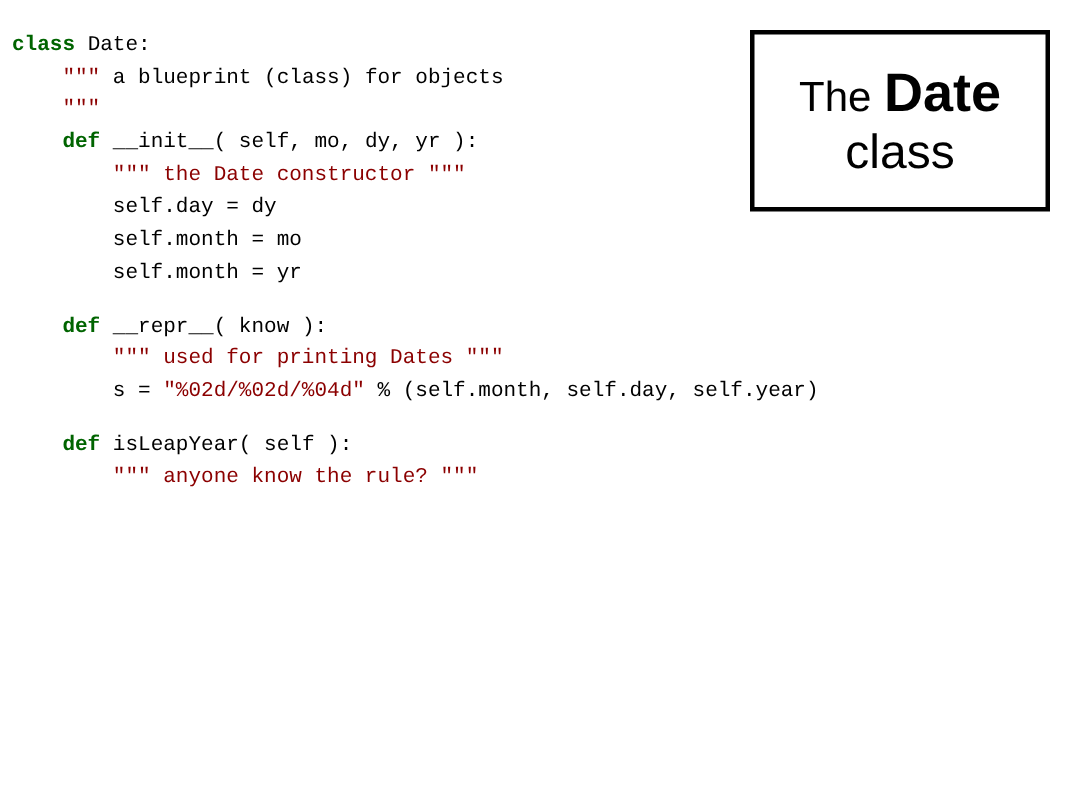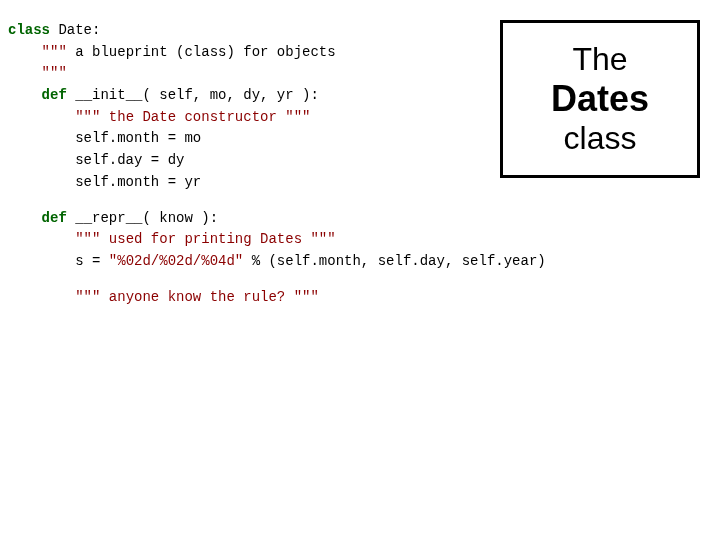--- a/index.html
+++ b/index.html
@@ -26,21 +26,21 @@
       top: 20px;
       right: 20px;
       width: 200px;
       border: 3px solid #000000;
       padding: 18px 20px;
       text-align: center;
       background: #ffffff;
     }
     .title-box .the-word {
       font-family: Arial, Helvetica, sans-serif;
-      font-size: 32px;
+      font-size: 28px;
       font-weight: normal;
       color: #000000;
     }
     .title-box .date-word {
       font-family: Arial, Helvetica, sans-serif;
       font-size: 36px;
       font-weight: bold;
       color: #000000;
     }
     .title-box .class-word {
@@ -66,35 +66,36 @@
 
 <div class="code-area">
 
   <div class="code-line"><span class="kw-class">class</span><span class="normal"> Date:</span></div>
 
   <div class="code-line"><span class="normal">    </span><span class="docstring">"""</span><span class="normal"> a blueprint (class) for objects</span></div>
   <div class="code-line"><span class="normal">    </span><span class="docstring">"""</span></div>
 
   <div class="code-line"><span class="normal">    </span><span class="kw-def">def</span><span class="normal"> __init__( self, mo, dy, yr ):</span></div>
   <div class="code-line"><span class="normal">        </span><span class="docstring">""" the Date constructor """</span></div>
+  <div class="code-line"><span class="normal">        self.day = dy</span></div>
   <div class="code-line"><span class="normal">        self.month = mo</span></div>
-  <div class="code-line"><span class="normal">        self.day = dy</span></div>
   <div class="code-line"><span class="normal">        self.month = yr</span></div>
 
   <div class="spacer"></div>
 
   <div class="code-line"><span class="normal">    </span><span class="kw-def">def</span><span class="normal"> __repr__( know ):</span></div>
   <div class="code-line"><span class="normal">        </span><span class="docstring">""" used for printing Dates """</span></div>
   <div class="code-line"><span class="normal">        s = </span><span class="string">"%02d/%02d/%04d"</span><span class="normal"> % (self.month, self.day, self.year)</span></div>
 
   <div class="spacer"></div>
 
+  <div class="code-line"><span class="normal">    </span><span class="kw-def">def</span><span class="normal"> isLeapYear( self ):</span></div>
   <div class="code-line"><span class="normal">        </span><span class="docstring">""" anyone know the rule? """</span></div>
 
 </div>
 
 <div class="title-box">
   <div>
     <span class="the-word">The</span>
-    <span class="date-word">Dates</span>
+    <span class="date-word">Date</span>
   </div>
   <span class="class-word">class</span>
 </div>
 
 </body></html>

